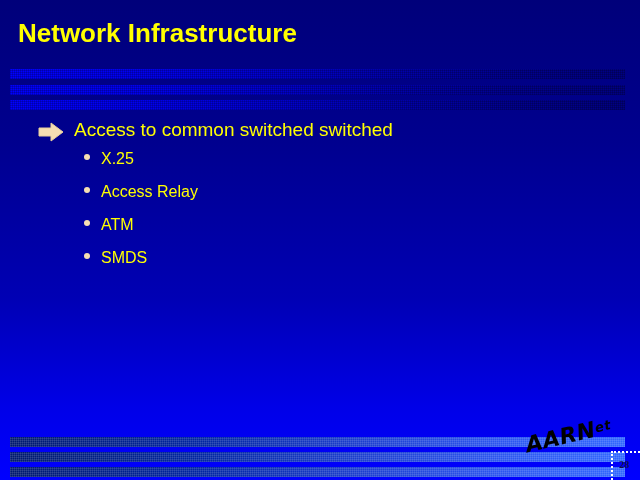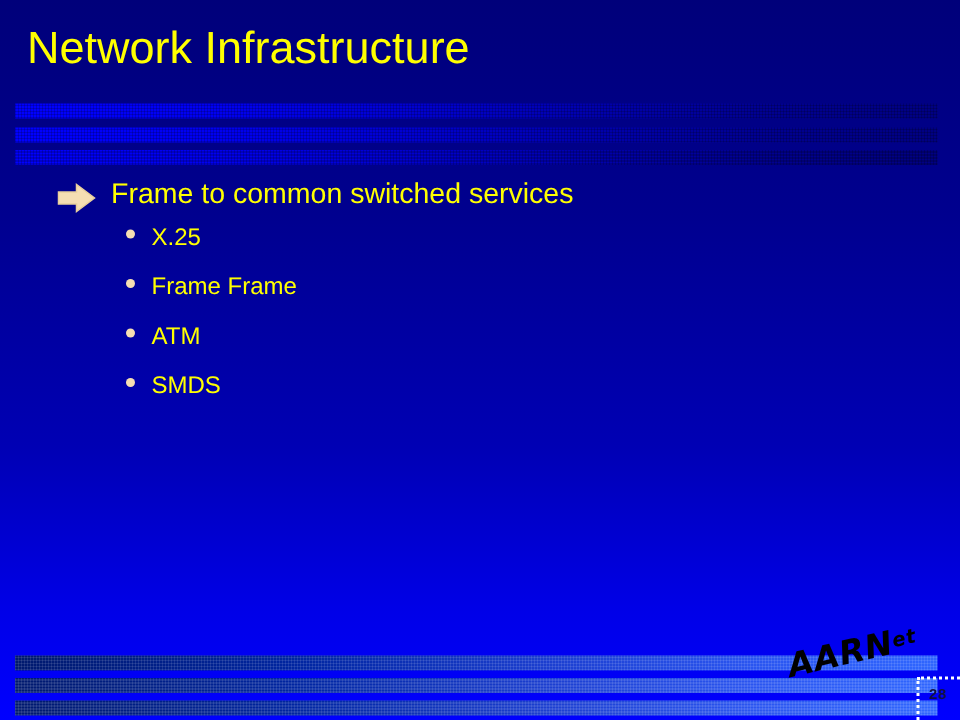--- a/index.html
+++ b/index.html
@@ -15,22 +15,22 @@
     background: linear-gradient(to bottom, #00007a 0%, #00008f 30%, #0000b4 62%, #0000e8 85%, #0000ff 100%);
     font-family: "Liberation Sans", sans-serif;
   }
 
   
   #slide-title {
     position: absolute;
     left: 18px;
     top: 16px;
     color: #ffff00;
-    font-size: 30px;
-    font-weight: normal;
+    font-size: 26px;
+    font-weight: bold;
     letter-spacing: 0px;
     white-space: nowrap;
     line-height: 34px;
   }
 
   
   .bar {
     position: absolute;
     left: 10px;
     width: 615px;
@@ -152,21 +152,21 @@
     border-left: 2px dotted #ffffff;
     box-sizing: border-box;
   }
   #page-number {
     position: absolute;
     left: 6px;
     top: 6px;
     font-size: 10px;
     font-weight: bold;
     color: #101040;
-    font-family: Liberation Mono, monospace;
+    font-family: Liberation Serif, serif;
   }
 </style>
 </head>
 <body>
 
 <div id="slide">
 
   <div id="slide-title">Network Infrastructure</div>
 
   <div class="bar bar-top" id="bar-top-1"></div>
@@ -174,31 +174,31 @@
   <div class="bar bar-top" id="bar-top-3"></div>
 
   <div id="content">
 
     <div class="level1-row">
       <span class="arrow-bullet">
         <svg width="26" height="20" viewBox="0 0 26 20" xmlns="http://www.w3.org/2000/svg">
           <polygon points="1,6 13,6 13,1 25,10 13,19 13,14 1,14" fill="#f5deb3" stroke="#e8cf9c" stroke-width="1"></polygon>
         </svg>
       </span>
-      <span class="level1-text">Frame to common switched services</span>
+      <span class="level1-text">Access to common switched switched</span>
     </div>
 
     <ul class="level2-list">
       <li class="level2-row">
         <span class="dot-bullet"></span>
         <span class="level2-text">X.25</span>
       </li>
       <li class="level2-row">
         <span class="dot-bullet"></span>
-        <span class="level2-text">Frame Frame</span>
+        <span class="level2-text">Access Relay</span>
       </li>
       <li class="level2-row">
         <span class="dot-bullet"></span>
         <span class="level2-text">ATM</span>
       </li>
       <li class="level2-row">
         <span class="dot-bullet"></span>
         <span class="level2-text">SMDS</span>
       </li>
     </ul>

